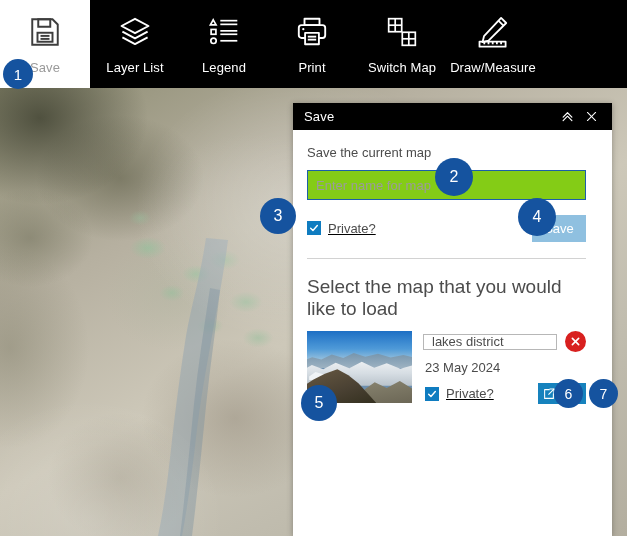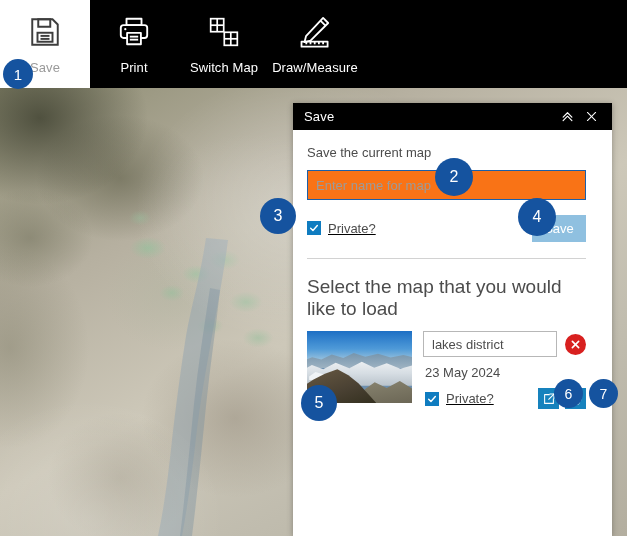--- a/index.html
+++ b/index.html
@@ -166,21 +166,21 @@
   }
   #map-name-input {
     width: 100%;
     height: 30px;
     box-sizing: border-box;
     border: 1px solid #1c5fa8;
     outline: none;
     font-size: 13px;
     color: #333333;
     padding: 0 8px;
-    background: #f97316;
+    background: #84cc16;
     font-family: "Liberation Sans", sans-serif;
     border-radius: 0;
   }
   #map-name-input::placeholder {
     color: #9b9b9b;
   }
   .row-save {
     display: flex;
     align-items: center;
     margin-top: 14px;
@@ -283,21 +283,21 @@
     flex: 1 1 auto;
     min-width: 0;
   }
   .meta-row-1 {
     display: flex;
     align-items: center;
     gap: 8px;
   }
   #saved-map-name {
     flex: 1 1 auto;
-    height: 26px;
+    height: 16px;
     box-sizing: border-box;
     border: 1px solid #b7b7b7;
     font-size: 13px;
     color: #4c4c4c;
     padding: 0 8px;
     background: #ffffff;
     outline: none;
     font-family: "Liberation Sans", sans-serif;
     border-radius: 0;
     min-width: 0;
@@ -386,21 +386,46 @@
         <path d="M7.5 3.5h8v5h-8z"></path>
         <rect x="7" y="12.5" width="10" height="6"></rect>
         <line x1="9" y1="14.6" x2="15" y2="14.6"></line>
         <line x1="9" y1="16.6" x2="15" y2="16.6"></line>
       </svg>
     </span>
     <span class="tool-label">Save</span>
   </div>
 
 
-
+  <div class="tool-item" id="tool-layerlist">
+    <span class="tool-icon">
+      <svg width="36" height="36" viewBox="0 0 24 24" fill="none" stroke="#ffffff" stroke-width="1.25" stroke-linejoin="round">
+        <path d="M12 3.2 21 8.0 12 12.8 3 8.0z"></path>
+        <path d="M3.6 11.8 12 16.3 20.4 11.8"></path>
+        <path d="M3.6 15.6 12 20.1 20.4 15.6"></path>
+      </svg>
+    </span>
+    <span class="tool-label">Layer List</span>
+  </div>
+
+  <div class="tool-item" id="tool-legend">
+    <span class="tool-icon">
+      <svg width="34" height="34" viewBox="0 0 24 24" fill="none" stroke="#ffffff" stroke-width="1.2">
+        <path d="M4.4 3.4 6.4 7.0 2.4 7.0z"></path>
+        <rect x="2.9" y="10.2" width="3.4" height="3.4"></rect>
+        <circle cx="4.6" cy="18.2" r="1.9"></circle>
+        <line x1="9.4" y1="4.0" x2="21.4" y2="4.0"></line>
+        <line x1="9.4" y1="6.6" x2="21.4" y2="6.6"></line>
+        <line x1="9.4" y1="11.2" x2="21.4" y2="11.2"></line>
+        <line x1="9.4" y1="13.6" x2="21.4" y2="13.6"></line>
+        <line x1="9.4" y1="18.2" x2="21.4" y2="18.2"></line>
+      </svg>
+    </span>
+    <span class="tool-label">Legend</span>
+  </div>
 
   <div class="tool-item" id="tool-print">
     <span class="tool-icon">
       <svg width="36" height="36" viewBox="0 0 24 24" fill="none" stroke="#ffffff" stroke-width="1.25" stroke-linejoin="round">
         <path d="M7 3.2h10v4.2H7z"></path>
         <rect x="3.2" y="7.4" width="17.6" height="8.6" rx="1.8"></rect>
         <circle cx="6.2" cy="10.1" r="0.75" fill="#ffffff" stroke="none"></circle>
         <rect x="7.4" y="12.6" width="9.2" height="7.6" fill="#000000"></rect>
         <line x1="9.2" y1="15.1" x2="14.8" y2="15.1"></line>
         <line x1="9.2" y1="17.1" x2="14.8" y2="17.1"></line>

